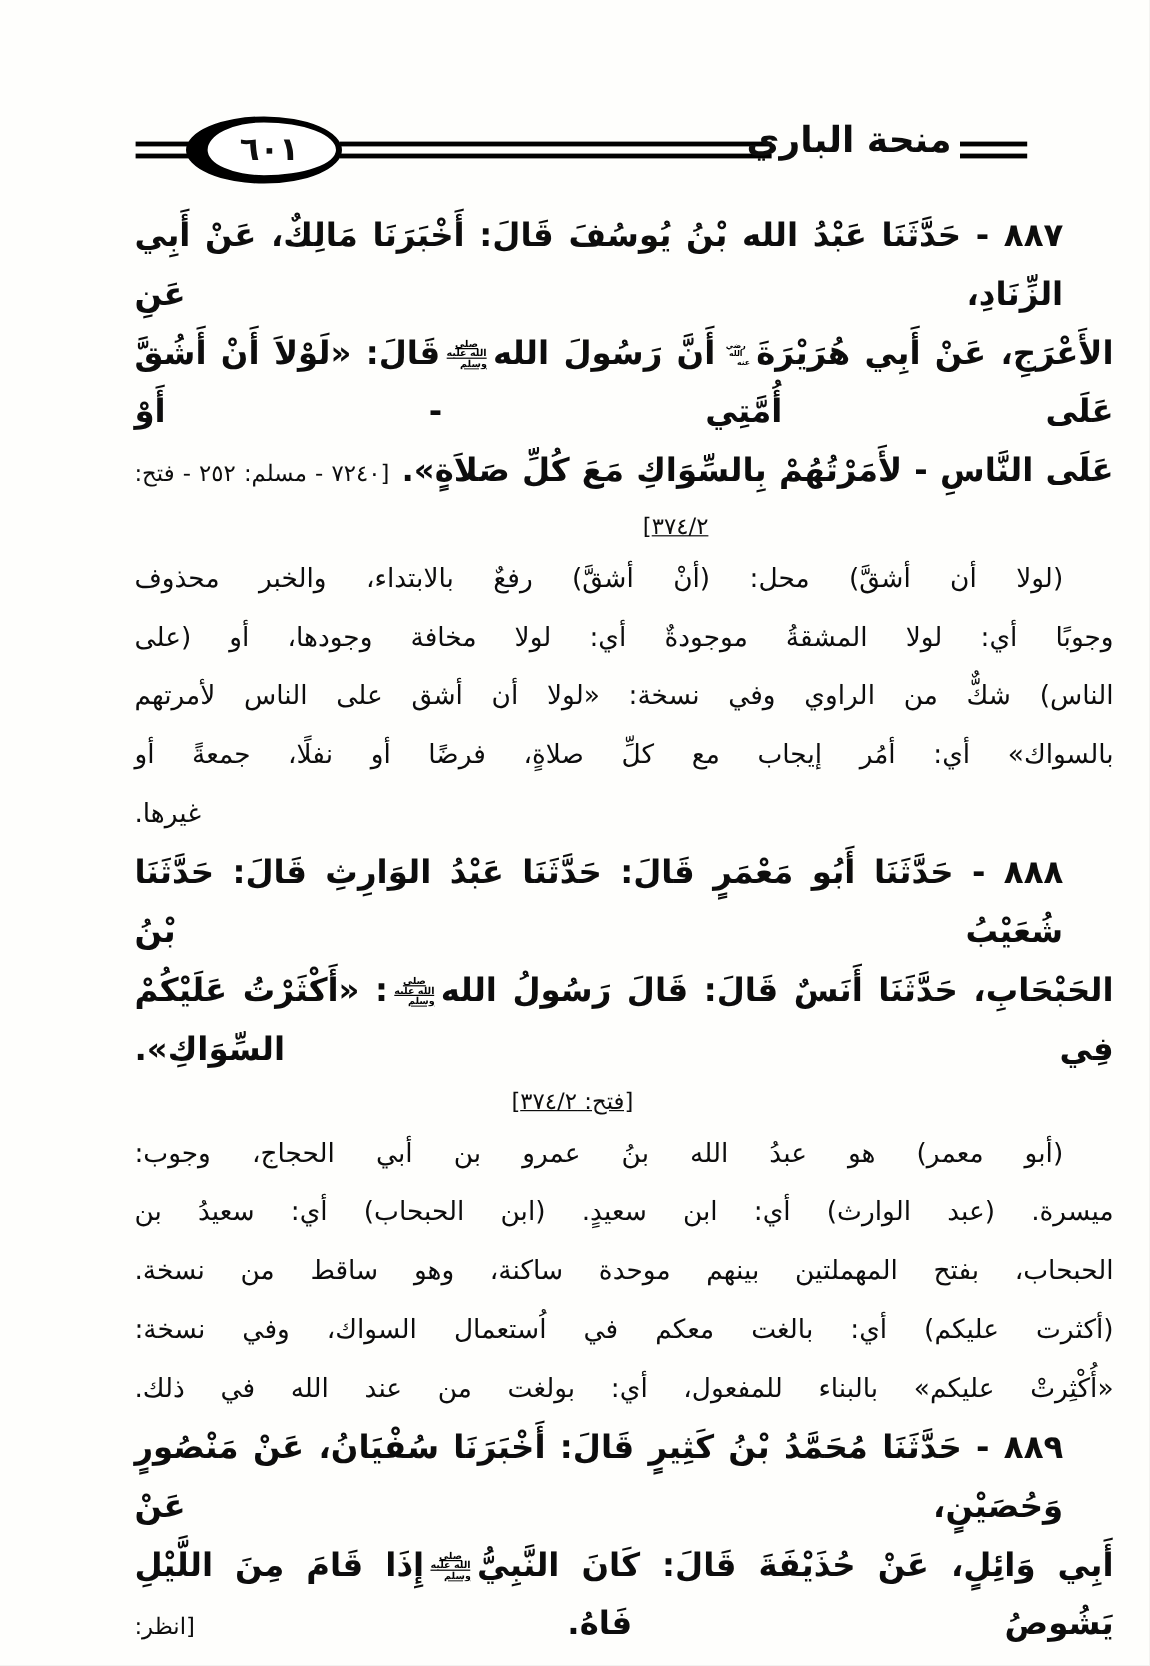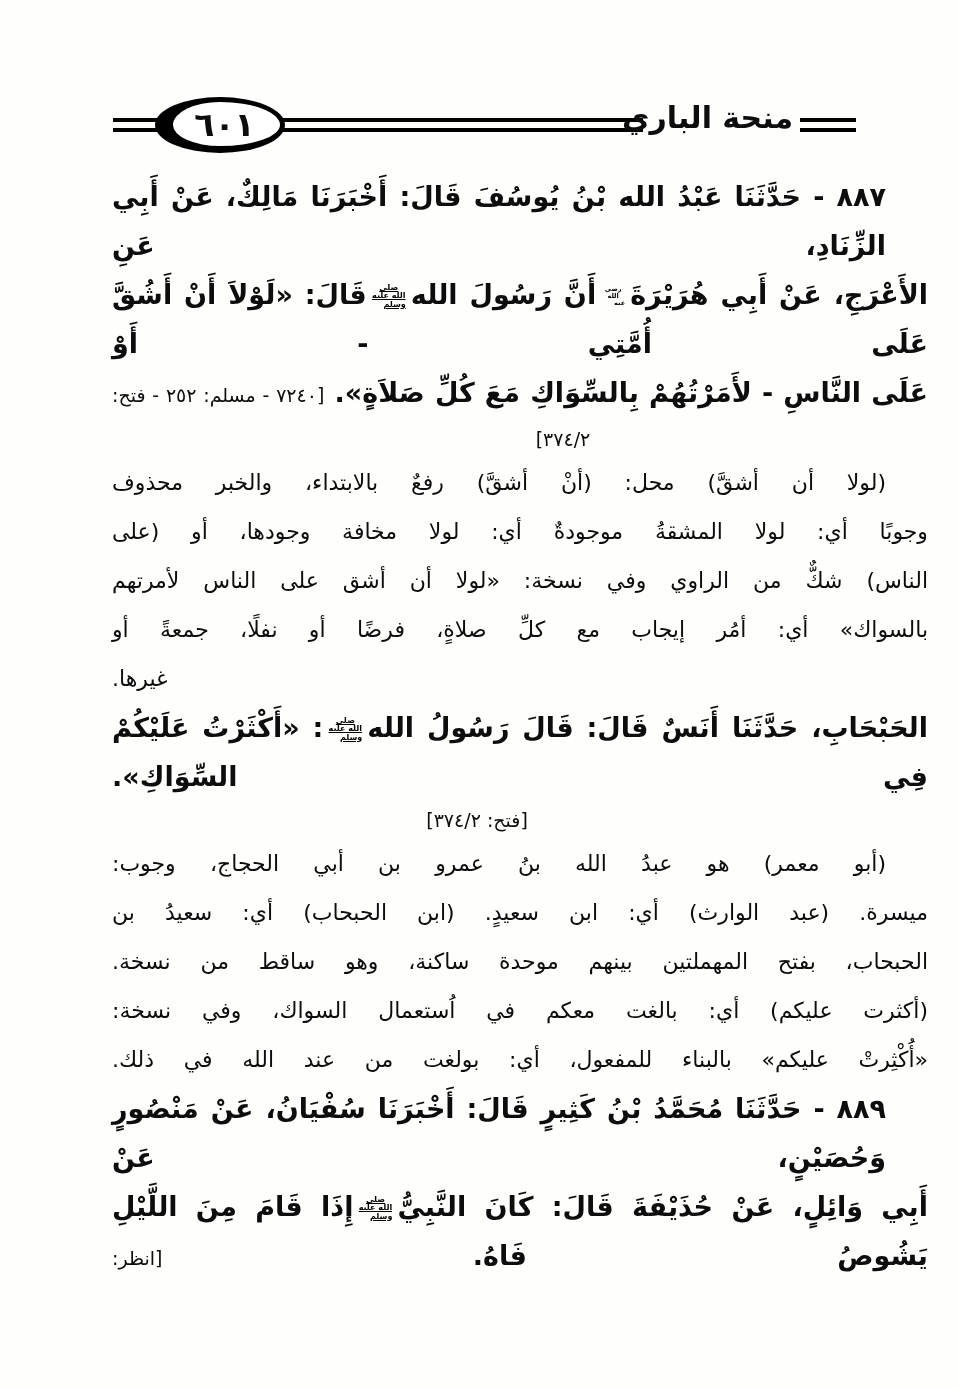--- a/index.html
+++ b/index.html
@@ -24,36 +24,36 @@
   .rule-long      { left:283px;  width:360px; }
   .rule-right     { left:800px;  width:56px;  }
   .page-badge {
     position:absolute; left:155px; top:97px;
     width:130px; height:56px; box-sizing:border-box;
     background:#fff;
     border:5px solid #000; border-left:18px solid #000; border-bottom:7px solid #000;
     border-radius:50%;
     display:flex; align-items:center; justify-content:center;
   }
-  .page-number { font-size:33px; font-weight:bold; letter-spacing:4px; padding-right:4px; }
+  .page-number { font-size:27px; font-weight:bold; letter-spacing:4px; padding-right:4px; }
   .book-title {
     position:absolute; left:633px; top:100px; width:160px;
     text-align:left; font-size:30px; font-weight:bold; white-space:nowrap;
   }
 
   
   .text-block { position:absolute; top:172px; left:112px; right:30px; direction:rtl; }
   .line {
     font-size:22px; line-height:49px;
     text-align:justify; text-align-last:justify;
     -moz-text-align-last:justify;
   }
   .matn { font-weight:bold; font-size:27px; }
   .first { padding-right:42px; }
-  .cite-line { font-size:19px; font-weight:normal; line-height:38px; }
+  .cite-line { font-size:19px; font-weight:normal; line-height:38px;text-decoration:underline; }
   .cite-inline { font-size:19px; font-weight:normal; }
   .center-line { text-align:center; text-align-last:center; -moz-text-align-last:center; }
   .left-line { text-align:left; text-align-last:left; -moz-text-align-last:left; }
   .shift-right { padding-left:86px; padding-right:0; }
   .shift-left  { padding-right:86px; }
   .pad-l-50  { padding-left:50px; }
 
   
   .hon {
     display:inline-block; vertical-align:middle;
@@ -103,20 +103,23 @@
     <div class="line">
       <span>الناس) شكٌّ من الراوي وفي نسخة: «لولا أن أشق على الناس لأمرتهم</span>
     </div>
     <div class="line">
       <span>بالسواك» أي: أمُر إيجاب مع كلِّ صلاةٍ، فرضًا أو نفلًا، جمعةً أو</span>
     </div>
     <div class="line left-line">
       <span>غيرها.</span>
     </div>
 
+    <div class="line matn first">
+      <span>٨٨٨ - حَدَّثَنَا أَبُو مَعْمَرٍ قَالَ: حَدَّثَنَا عَبْدُ الوَارِثِ قَالَ: حَدَّثَنَا شُعَيْبُ بْنُ</span>
+    </div>
     <div class="line matn">
       <span>الحَبْحَابِ، حَدَّثَنَا أَنَسٌ قَالَ: قَالَ رَسُولُ الله</span><span class="hon hon-saw">صلى الله عليه وسلم</span><span>: «أَكْثَرْتُ عَلَيْكُمْ فِي السِّوَاكِ».</span>
     </div>
     <div class="line cite-line center-line shift-left">
       <span>[فتح: ٣٧٤/٢]</span>
     </div>
 
     <div class="line first">
       <span>(أبو معمر) هو عبدُ الله بنُ عمرو بن أبي الحجاج، وجوب:</span>
     </div>

